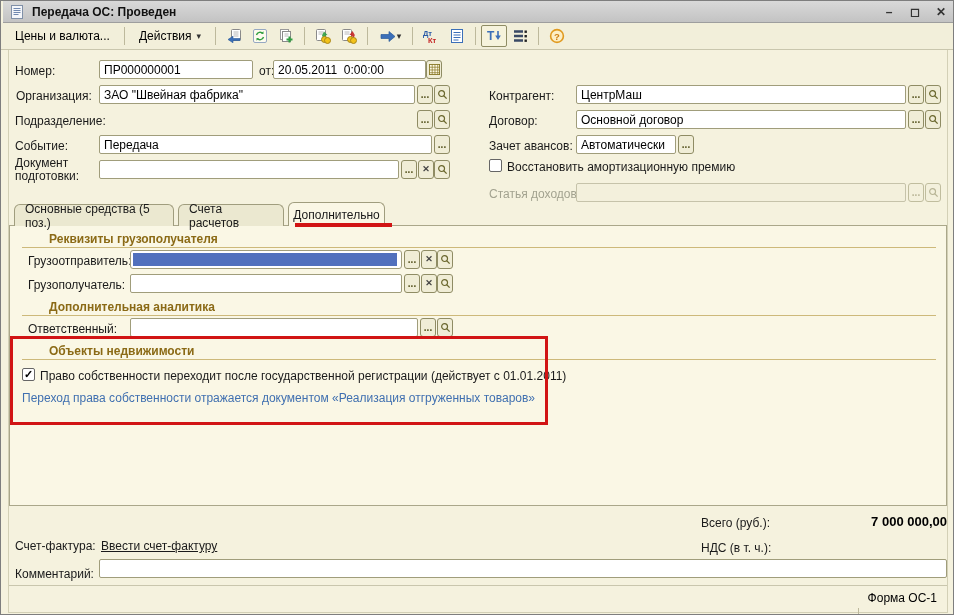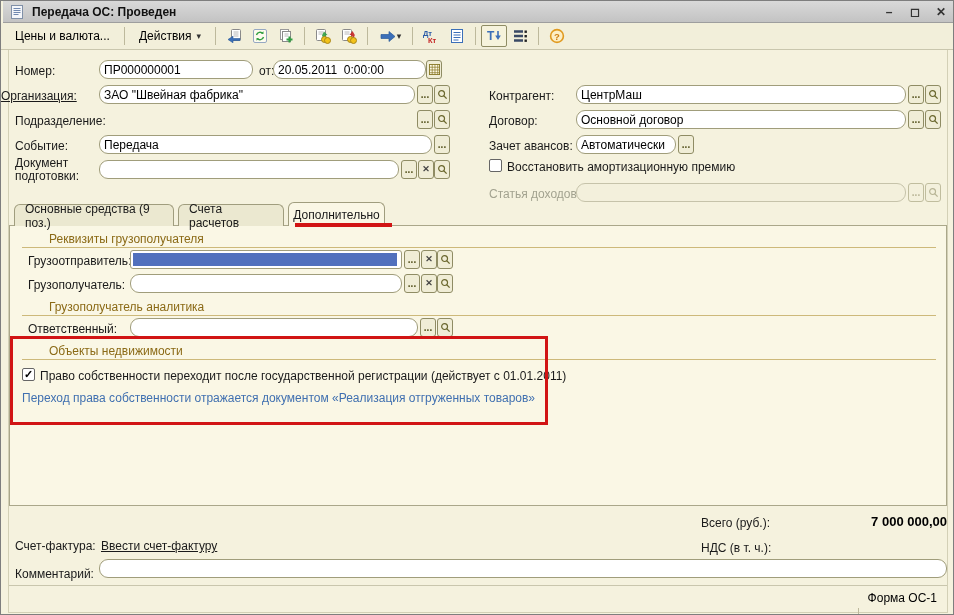--- a/index.html
+++ b/index.html
@@ -34,21 +34,21 @@
 
   
   .client-frame { position:absolute; left:7px; top:49px; width:940px; height:563px;
                   border:1px solid #d3d0b6; border-top:none; pointer-events:none; }
 
   
   .lbl { position:absolute; white-space:nowrap; color:#1a1a1a; }
   .lbl.wrap { white-space:normal; line-height:13px; }
   .lbl.disabled { color:#a3a390; }
   .fld { position:absolute; height:19px; background:#fff; border:1px solid #a09d7b;
-         border-radius:9px; font-family:inherit; font-size:12px; padding:1px 4px; color:#000; }
+         border-radius:2px; font-family:inherit; font-size:12px; padding:1px 4px; color:#000; }
   .fld.disabled { background:#f3f0dc; border-color:#c6c3aa; color:#9a9a8a; }
   .fld-box { position:absolute; height:19px; background:#fff; border:1px solid #a09d7b;
              border-radius:3px; }
   .sel-fill { position:absolute; left:2px; top:2px; bottom:2px; right:4px; background:#5170bd; }
   .btn-sq { position:absolute; width:16px; height:19px; background:#f0edd6;
             border:1px solid #8f8c64; border-radius:3px; color:#55531f;
             font-size:10px; font-weight:bold; display:flex; align-items:center;
             justify-content:center; font-family:inherit; padding:0; line-height:1; }
   .btn-sq.clear-btn { color:#444; font-size:9px; }
   .btn-sq.disabled { border-color:#c0bd9e; color:#b8b596; background:#f3f0dc; }
@@ -59,21 +59,21 @@
 
   
   .tab { position:absolute; top:203px; height:22px; background:#ebe8d0;
          border:1px solid #a09d7e; border-bottom:none; border-radius:6px 6px 0 0;
          display:flex; align-items:center; justify-content:center; padding:0 10px;
          font-size:12px; color:#1a1a1a; z-index:2; }
   .tab.active { top:201px; height:24px; background:#faf7e5; z-index:4; }
 
   .tab-panel { position:absolute; left:8px; top:224px; width:938px; height:281px;
                background:#faf7e5; border:1px solid #aaa78a; z-index:1; }
-  .sec-h { position:absolute; font-weight:normal; color:#8b6a16; white-space:nowrap;padding-left:27px; }
+  .sec-h { position:absolute; font-weight:bold; color:#8b6a16; white-space:nowrap;padding-left:27px; }
   .sec-line { position:absolute; height:1px; background:#cdb97a; }
 
   .note-link { position:absolute; color:#4070b0; white-space:nowrap; }
   .invoice-link { position:absolute; color:#1a1a1a; text-decoration:underline; white-space:nowrap; }
 
   .total-label { position:absolute; text-align:left; color:#1a1a1a; }
   .total-value { position:absolute; text-align:right; font-weight:bold; font-size:13px; color:#000; }
 
   
   .anno-underline { position:absolute; left:294px; top:222px; width:97px; height:4px;
@@ -221,21 +221,21 @@
   <input class="fld" style="left: 98px; top: 59px; width: 154px;" value="ПР000000001">
   <span class="lbl" style="left:258px; top:63px;">от:</span>
   <input class="fld" style="left: 272px; top: 59px; width: 153px;" value="20.05.2011  0:00:00">
   <button class="btn-sq" style="left:425px; top:59px;">
     <svg width="11" height="11" viewBox="0 0 12 12">
       <rect x="0.5" y="0.5" width="11" height="11" fill="#fffbe8" stroke="#8a7a28"></rect>
       <path d="M0.5 3.5h11M3.5 0.5v11M6.5 0.5v11M9.5 0.5v11M0.5 6.5h11M0.5 9.5h11" stroke="#8a7a28" stroke-width="0.8"></path>
     </svg>
   </button>
 
-  <span class="lbl" style="left:0; top:88px;text-decoration:underline;">Организация:</span>
+  <span class="lbl" style="left:15px; top:88px;">Организация:</span>
   <input class="fld" style="left: 98px; top: 84px; width: 316px;" value="ЗАО &quot;Швейная фабрика&quot;">
   <button class="btn-sq" style="left:416px; top:84px;">...</button>
   <button class="btn-sq" style="left:433px; top:84px;">
     <svg width="11" height="11" viewBox="0 0 12 12">
       <circle cx="5" cy="5" r="3.2" fill="none" stroke="#6b682f" stroke-width="1.3"></circle>
       <line x1="7.5" y1="7.5" x2="10.5" y2="10.5" stroke="#6b682f" stroke-width="1.5"></line>
     </svg>
   </button>
 
   <span class="lbl" style="left:14px; top:113px;">Подразделение:</span>
@@ -293,21 +293,21 @@
   <input class="fld disabled" style="left: 575px; top: 182px; width: 330px;" disabled="" value="">
   <button class="btn-sq disabled" style="left:907px; top:182px;">...</button>
   <button class="btn-sq disabled" style="left:924px; top:182px;">
     <svg width="11" height="11" viewBox="0 0 12 12">
       <circle cx="5" cy="5" r="3.2" fill="none" stroke="#b8b596" stroke-width="1.3"></circle>
       <line x1="7.5" y1="7.5" x2="10.5" y2="10.5" stroke="#b8b596" stroke-width="1.5"></line>
     </svg>
   </button>
 
   <div class="tab" style="left:13px; width:160px;">
-    <span>Основные средства (9 поз.)</span>
+    <span>Основные средства (5 поз.)</span>
   </div>
   <div class="tab" style="left:177px; width:106px;">
     <span>Счета расчетов</span>
   </div>
   <div class="tab active" style="left:287px; width:97px;">
     <span>Дополнительно</span>
   </div>
   <div class="anno-underline"></div>
 
   <div class="tab-panel">
@@ -331,21 +331,21 @@
     <input class="fld" style="left: 120px; top: 48px; width: 272px;" value="">
     <button class="btn-sq" style="left:394px; top:48px;">...</button>
     <button class="btn-sq clear-btn" style="left:411px; top:48px;">✕</button>
     <button class="btn-sq" style="left:427px; top:48px;">
       <svg width="11" height="11" viewBox="0 0 12 12">
         <circle cx="5" cy="5" r="3.2" fill="none" stroke="#6b682f" stroke-width="1.3"></circle>
         <line x1="7.5" y1="7.5" x2="10.5" y2="10.5" stroke="#6b682f" stroke-width="1.5"></line>
       </svg>
     </button>
 
-    <span class="sec-h" style="left:12px; top:74px;">Грузополучатель аналитика</span>
+    <span class="sec-h" style="left:12px; top:74px;">Дополнительная аналитика</span>
     <div class="sec-line" style="left:12px; top:89px; width:914px;"></div>
 
     <span class="lbl" style="left:18px; top:96px;">Ответственный:</span>
     <input class="fld" style="left: 120px; top: 92px; width: 288px;" value="">
     <button class="btn-sq" style="left:410px; top:92px;">...</button>
     <button class="btn-sq" style="left:427px; top:92px;">
       <svg width="11" height="11" viewBox="0 0 12 12">
         <circle cx="5" cy="5" r="3.2" fill="none" stroke="#6b682f" stroke-width="1.3"></circle>
         <line x1="7.5" y1="7.5" x2="10.5" y2="10.5" stroke="#6b682f" stroke-width="1.5"></line>
       </svg>

